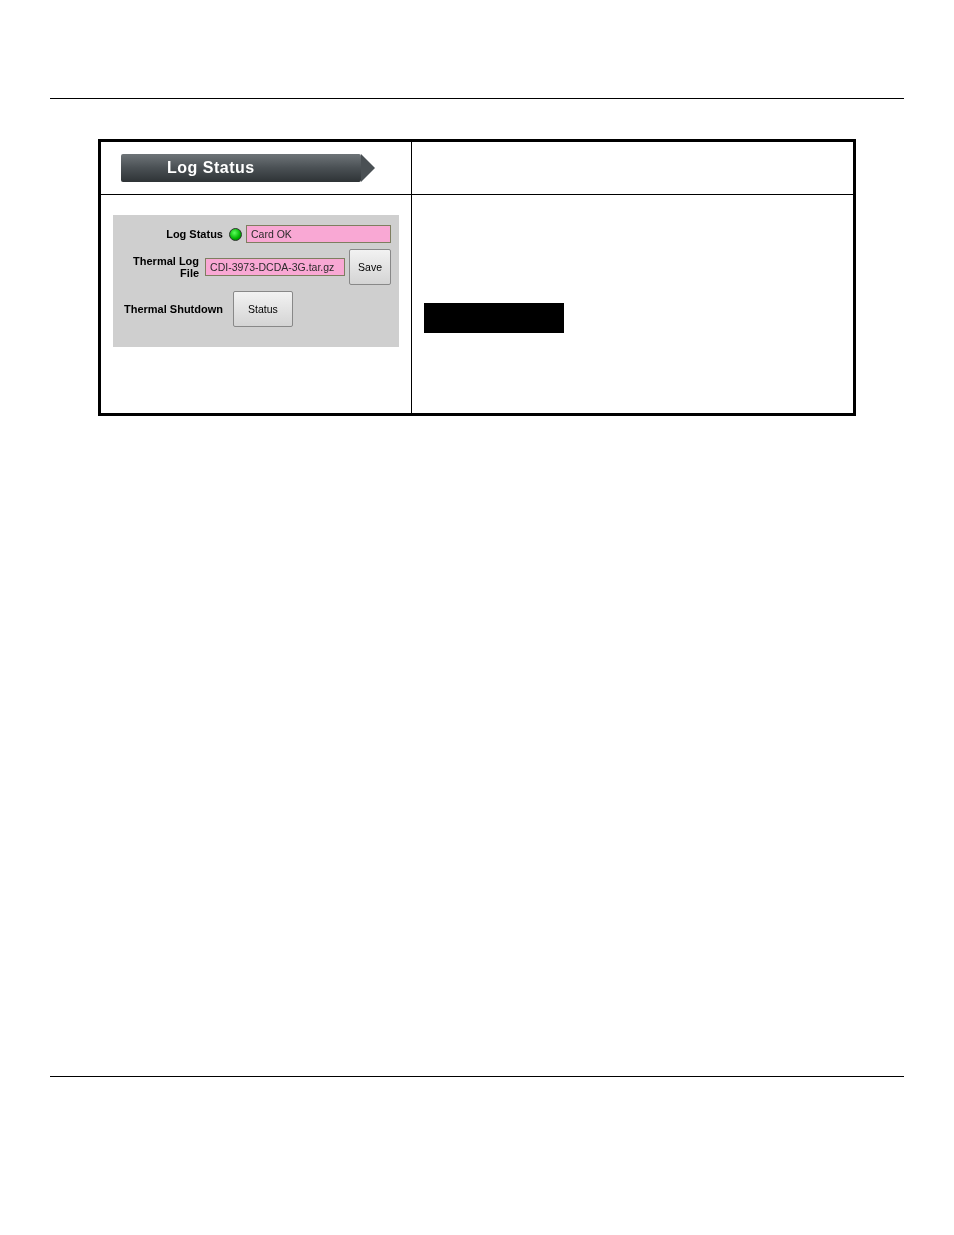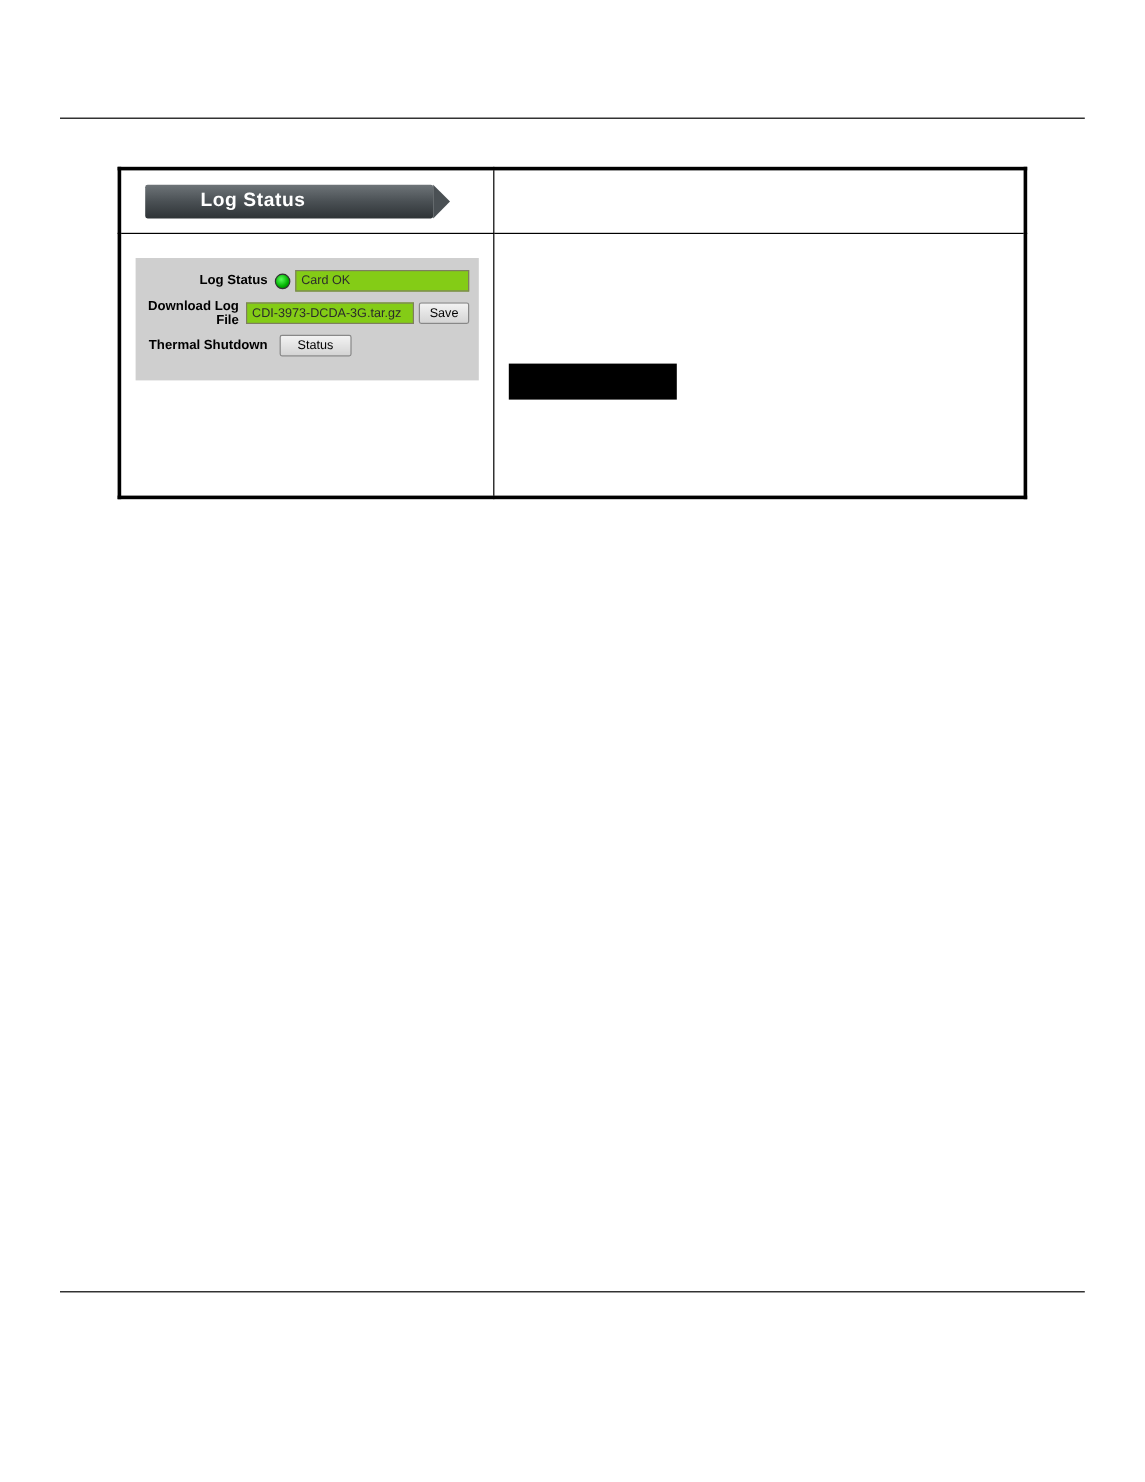--- a/index.html
+++ b/index.html
@@ -74,42 +74,42 @@
   }
   .status-dot {
     width: 13px; height: 13px;
     border-radius: 50%;
     background: radial-gradient(circle at 40% 35%, #5aff5a 0%, #00b000 60%, #006800 100%);
     border: 1px solid #333;
     margin-right: 4px;
     flex-shrink: 0;
   }
   .readout {
-    background: #84cc16;
+    background: #f9a8d4;
     border: 1px solid #7e7e60;
     padding: 2px 4px;
     font-size: 10.5px;
     color: #2b2b2b;
     height: 18px;
     display: flex;
     align-items: center;
     flex: 1;
     min-width: 0;
     overflow: hidden;
     white-space: nowrap;
   }
   .readout.short { flex: 0 0 140px; }
   .btn {
     background: linear-gradient(to bottom, #f2f2f2, #d4d4d4);
     border: 1px solid #888;
     font-size: 10.5px;
     padding: 2px 8px;
     margin-left: 4px;
     cursor: pointer;
-    height: 18px;
+    height: 36px;
     border-radius: 2px;
   }
   .btn.wide { padding: 2px 14px; }
   .big-black {
     background: #000;
     color: #fff;
     width: 140px;
     height: 30px;
     margin-top: 88px;
     display: inline-block;
@@ -136,21 +136,21 @@
   </tr>
   <tr>
     <td class="col-left" style="height:220px;">
       <div class="panel">
         <div class="panel-row">
           <div class="panel-label">Log Status</div>
           <div class="status-dot"></div>
           <div class="readout">Card OK</div>
         </div>
         <div class="panel-row">
-          <div class="panel-label">Download Log File</div>
+          <div class="panel-label">Thermal Log File</div>
           <div class="readout short">CDI-3973-DCDA-3G.tar.gz</div>
           <button class="btn">Save</button>
         </div>
         <div class="panel-row">
           <div class="panel-label">Thermal Shutdown</div>
           <button class="btn wide">Status</button>
         </div>
       </div>
     </td>
     <td class="col-right">

